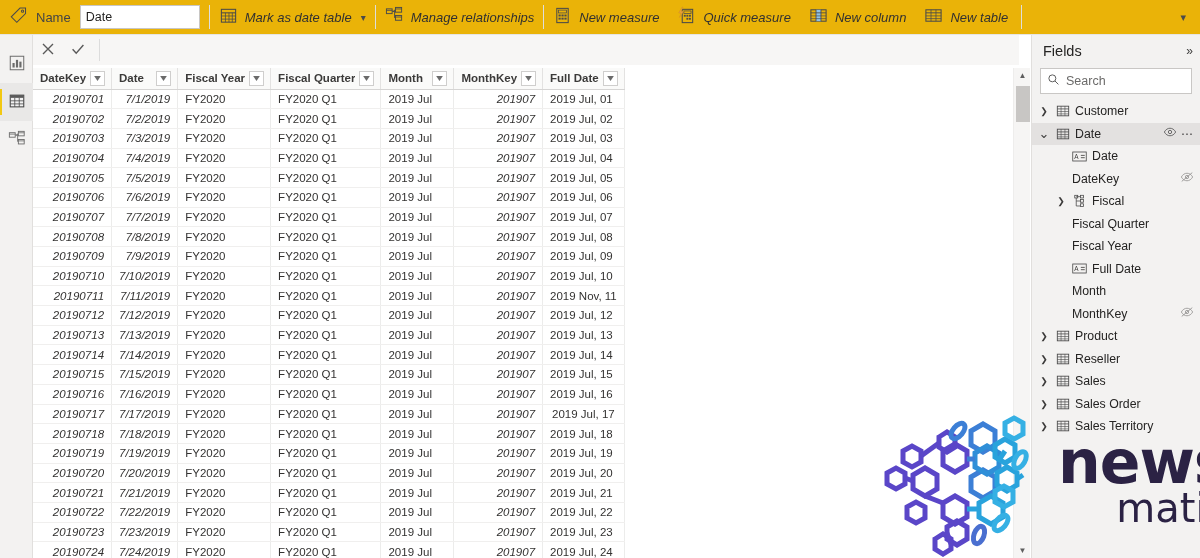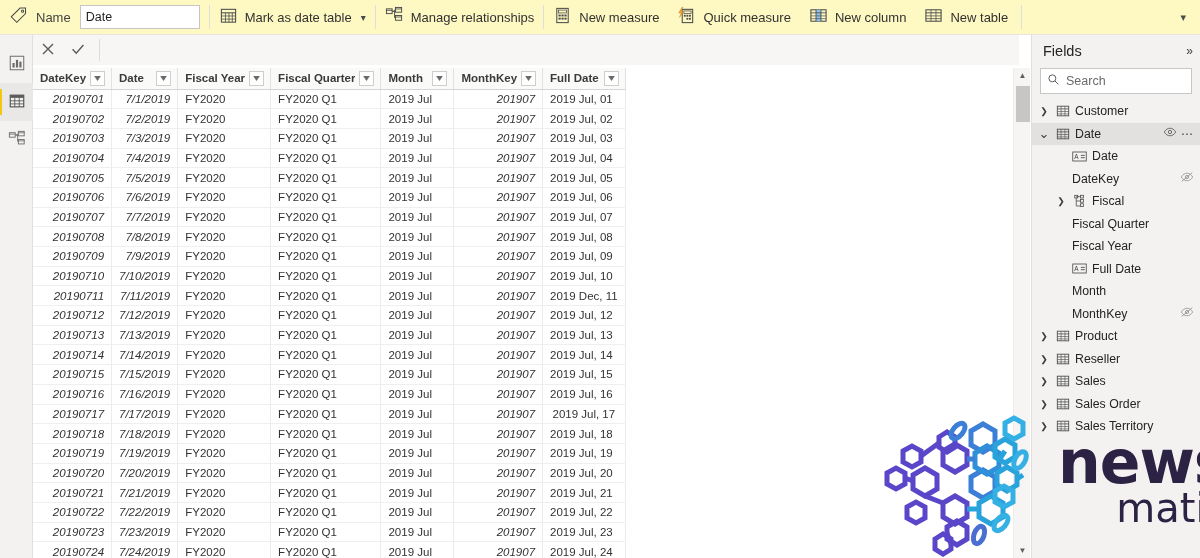--- a/index.html
+++ b/index.html
@@ -8,32 +8,32 @@
     font-family: "Liberation Sans", sans-serif;
     background:#ffffff;
     color:#252423;
     font-size:12.5px;
     position:relative;
   }
 
   
   #ribbon{
     position:absolute; left:0; top:0; width:1200px; height:35px;
-    background:#fef9c3;
+    background:#eab308;
     display:flex; align-items:center;
     border-bottom:1px solid #e6e5e4;
   }
   .rb-group{ display:flex; align-items:center; height:35px; padding:0 9px; position:relative;}
   .rb-sep{ width:1px; height:24px; background:#dededd; }
   .rb-item{
     display:flex; align-items:center; gap:7px; height:28px;
     padding:0 9px; cursor:default; white-space:nowrap;
     font-size:13px; color:#323130;
   }
-  .rb-label{ font-size:13px; color:#323130; }
+  .rb-label{ font-size:13px; color:#323130;font-style:italic; }
   .name-label{ font-size:13px; color:#444; margin-right:9px; }
   .name-input{
     width:120px; height:24px; background:#fff;
     border:1px solid #c8c6c4; font-size:12.5px;
     padding:0 5px; color:#201f1e;
     font-family:"Liberation Sans", sans-serif;
   }
   .chev-small{ font-size:10px; color:#4a4a4a; margin-left:2px; }
   #ribbon-expand{
     position:absolute; right:8px; top:0; height:35px;
@@ -528,21 +528,21 @@
           <td class="num" style="width: 75px;">201907</td>
           <td class="txt" style="width: 75px;">2019 Jul, 10</td>
         </tr>
         <tr>
           <td class="num" style="width: 76px;">20190711</td>
           <td class="num" style="width: 66px;">7/11/2019</td>
           <td class="txt" style="width: 88px;">FY2020</td>
           <td class="txt" style="width: 107px;">FY2020 Q1</td>
           <td class="txt" style="width: 73px;">2019 Jul</td>
           <td class="num" style="width: 75px;">201907</td>
-          <td class="txt" style="width: 75px;">2019 Dec, 11</td>
+          <td class="txt" style="width: 75px;">2019 Nov, 11</td>
         </tr>
         <tr>
           <td class="num" style="width: 76px;">20190712</td>
           <td class="num" style="width: 66px;">7/12/2019</td>
           <td class="txt" style="width: 88px;">FY2020</td>
           <td class="txt" style="width: 107px;">FY2020 Q1</td>
           <td class="txt" style="width: 73px;">2019 Jul</td>
           <td class="num" style="width: 75px;">201907</td>
           <td class="txt" style="width: 75px;">2019 Jul, 12</td>
         </tr>

